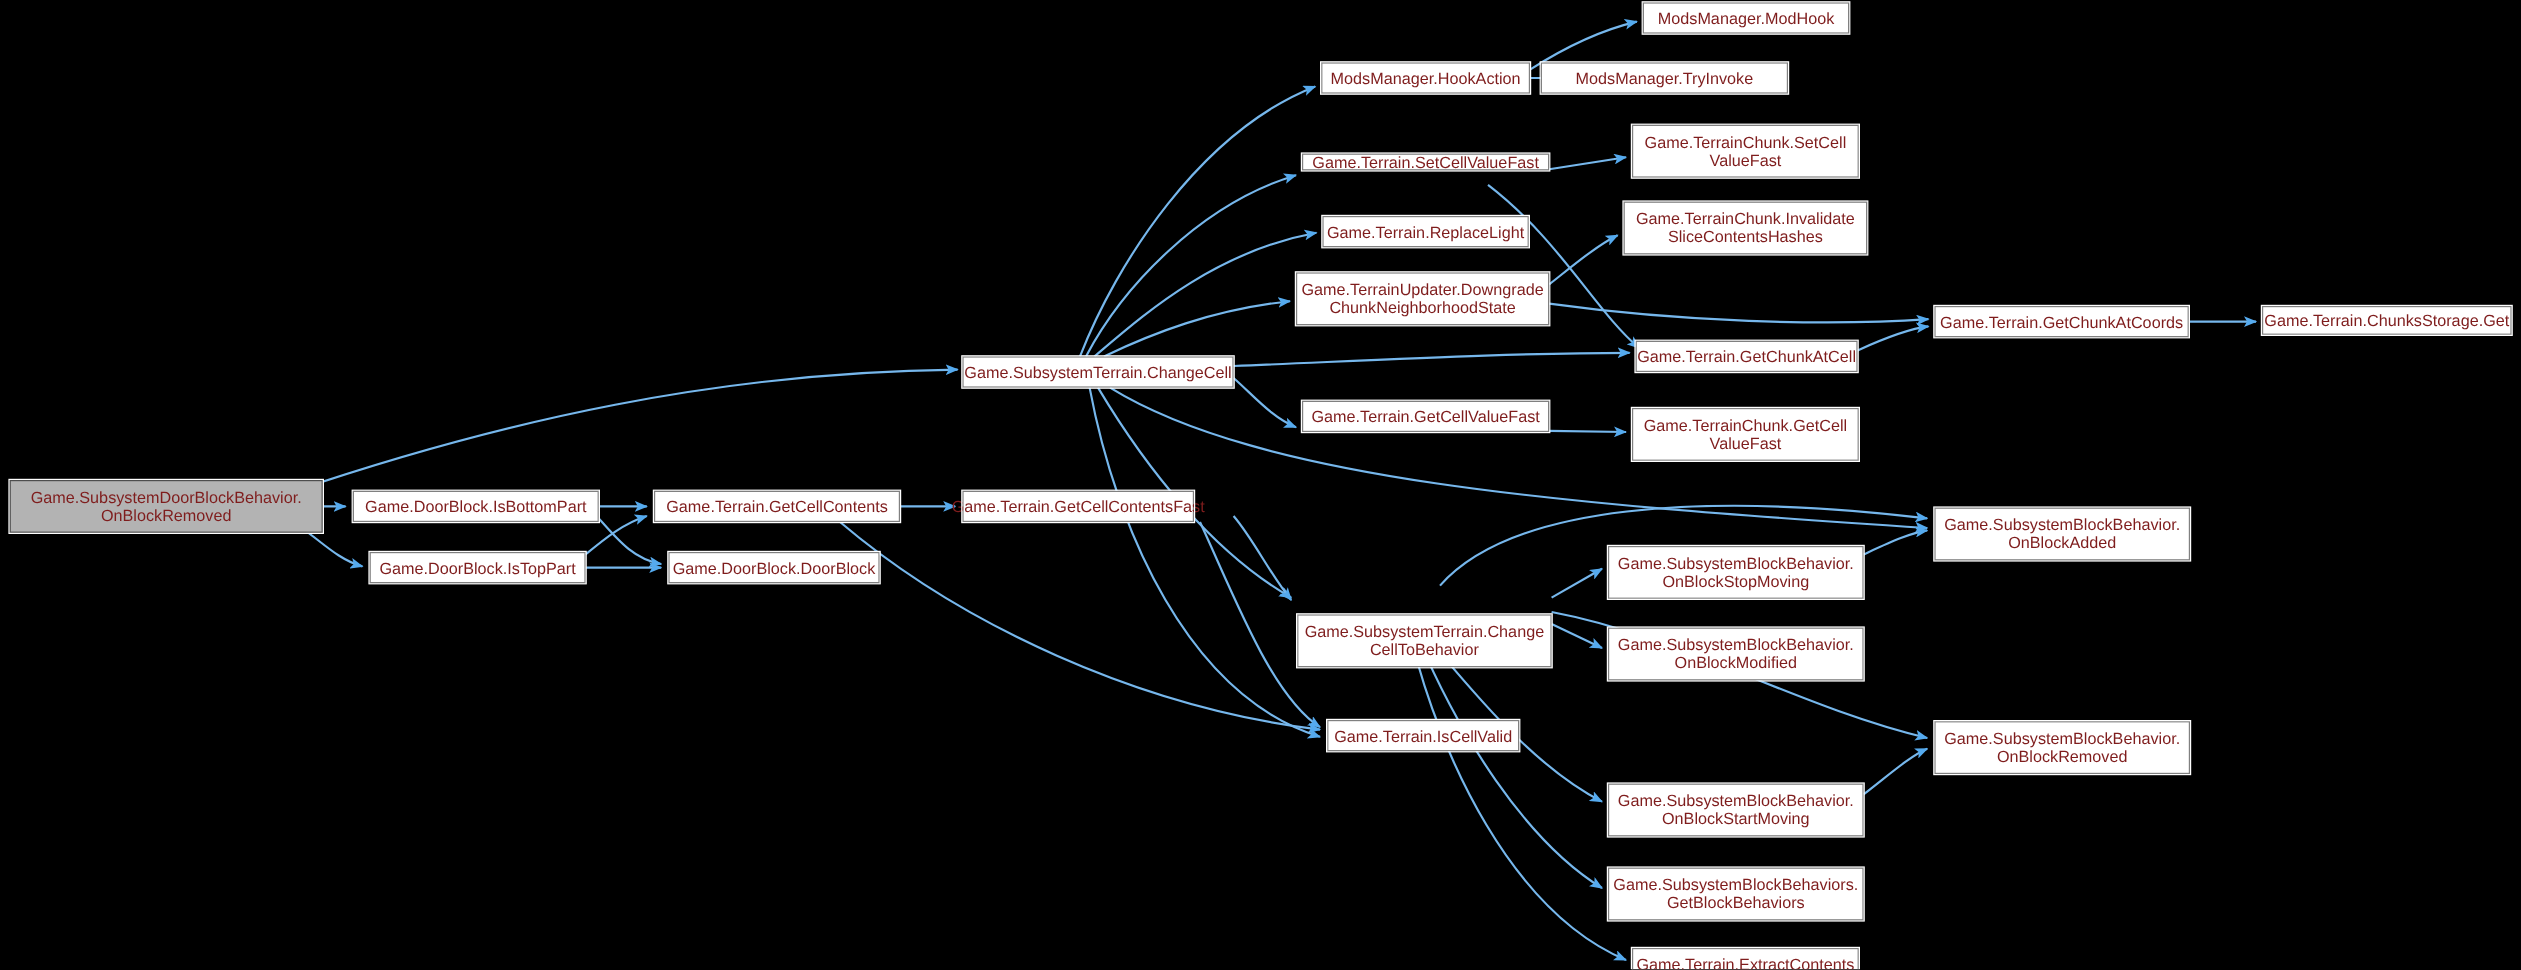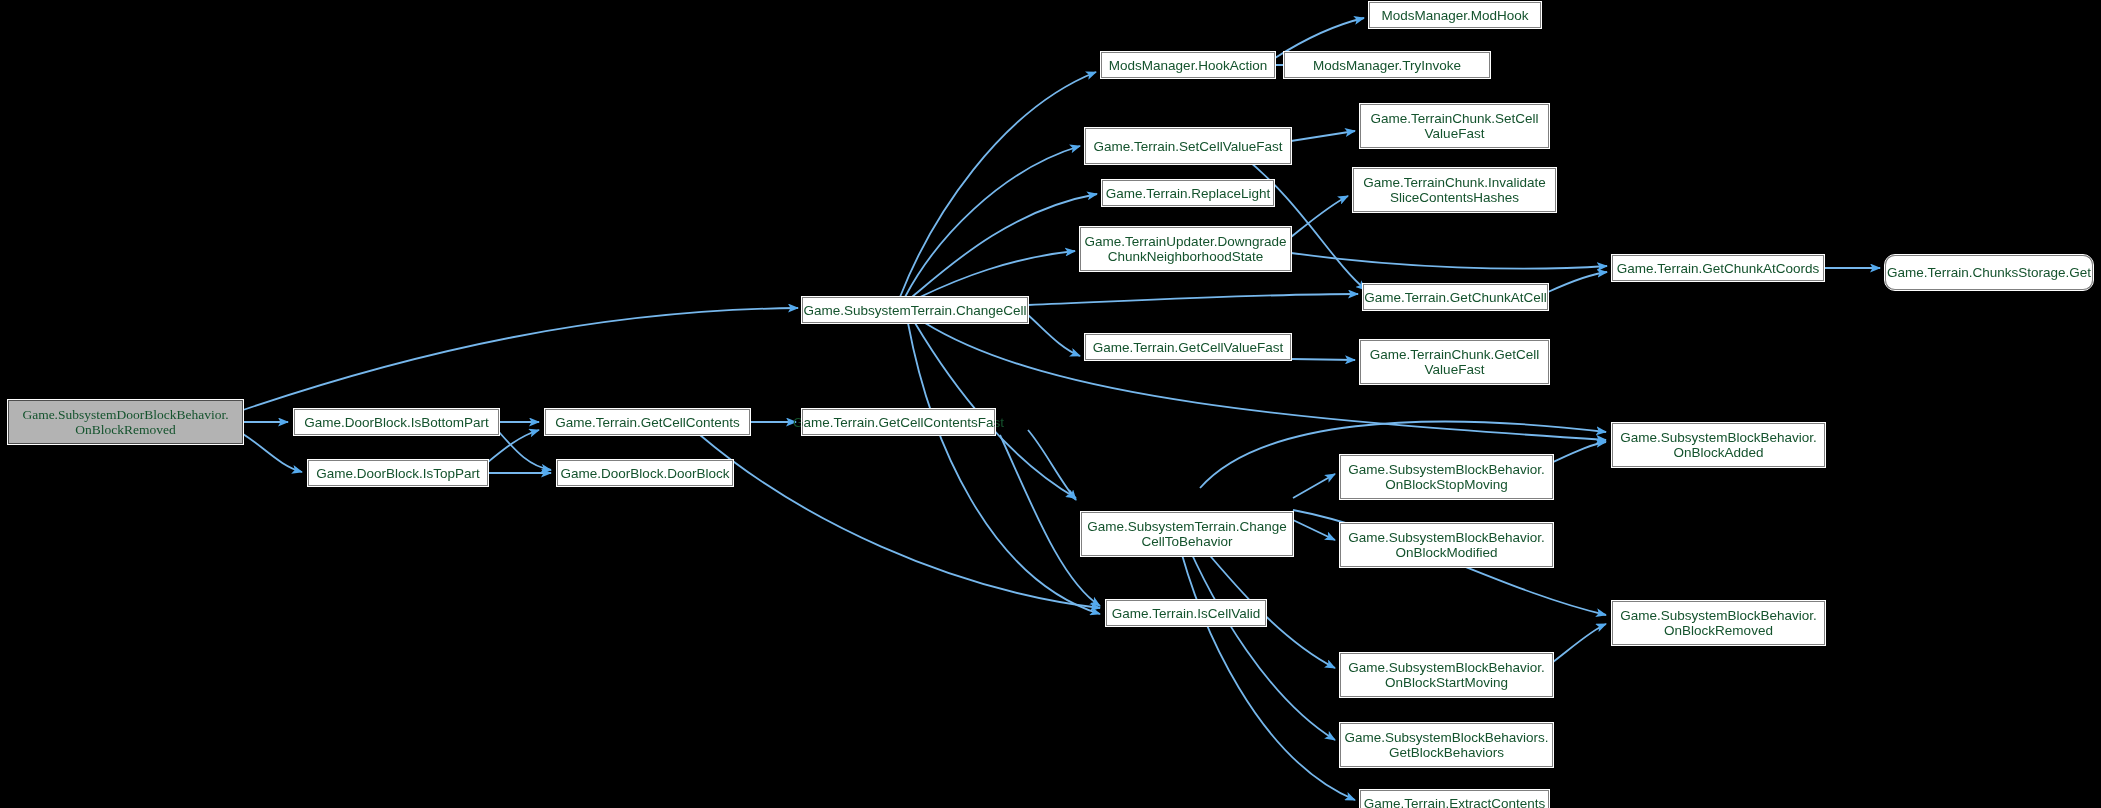--- a/index.html
+++ b/index.html
@@ -2,21 +2,21 @@
 <html><head>
 <meta charset="utf-8">
 <style>
   html,body{margin:0;padding:0;background:#000;}
   #graph{position:relative;width:2101px;height:808px;background:#000;overflow:hidden;
          font-family:"Liberation Sans","DejaVu Sans",sans-serif;}
   #edges{position:absolute;left:0;top:0;width:2101px;height:808px;}
   .node{position:absolute;box-sizing:border-box;background:#ffffff;
         border:1px solid #808080;outline:1px solid #ffffff;
         display:flex;align-items:center;justify-content:center;text-align:center;
-        color:#14532d;font-size:13.5px;line-height:15px;letter-spacing:0px;
+        color:#7f1d1d;font-size:13.5px;line-height:15px;letter-spacing:0px;
         white-space:pre-line;padding:0 21px;}
   .node.current{background:#b3b3b3;border:1px solid #4d4d4d;}
 </style>
 </head>
 <body>
 
 <div id="graph">
   <svg id="edges" viewBox="0 0 2101 808" xmlns="http://www.w3.org/2000/svg">
     <defs>
       <marker id="ah" markerWidth="11" markerHeight="9" refX="10" refY="4.5" orient="auto" markerUnits="userSpaceOnUse">
@@ -58,48 +58,48 @@
         <path d="M 1182 532 C 1215 610, 1270 700, 1335 740" fill="none" stroke="#76b7ec" stroke-width="1.8" marker-end="url(#ah)"></path>
         <path d="M 1176 532 C 1200 630, 1260 760, 1355 800" fill="none" stroke="#76b7ec" stroke-width="1.8" marker-end="url(#ah)"></path>
         <path d="M 1293 510 C 1400 530, 1500 590, 1606 615" fill="none" stroke="#76b7ec" stroke-width="1.8" marker-end="url(#ah)"></path>
         <path d="M 1553 462 C 1575 452, 1592 444, 1606 442" fill="none" stroke="#76b7ec" stroke-width="1.8" marker-end="url(#ah)"></path>
         <path d="M 1553 662 C 1575 645, 1592 630, 1606 624" fill="none" stroke="#76b7ec" stroke-width="1.8" marker-end="url(#ah)"></path>
         <path d="M 1028 430 C 1045 450, 1058 478, 1076 500" fill="none" stroke="#76b7ec" stroke-width="1.8" marker-end="url(#ah)"></path>
         <path d="M 1000 435 C 1030 500, 1060 580, 1100 606" fill="none" stroke="#76b7ec" stroke-width="1.8" marker-end="url(#ah)"></path>
       </g>
   </svg>
   <div id="node-layer">
-      <div class="node current" style="left: 8px; top: 400px; width: 235px; height: 44px; font-family: Liberation Serif, serif;">Game.SubsystemDoorBlockBehavior.
+      <div class="node current" style="left: 8px; top: 400px; width: 261px; height: 44px;">Game.SubsystemDoorBlockBehavior.
 OnBlockRemoved</div>
       <div class="node" style="left: 294px; top: 409px; width: 205px; height: 26px;">Game.DoorBlock.IsBottomPart</div>
       <div class="node" style="left: 308px; top: 460px; width: 180px; height: 26px;">Game.DoorBlock.IsTopPart</div>
       <div class="node" style="left: 545px; top: 409px; width: 205px; height: 26px;">Game.Terrain.GetCellContents</div>
       <div class="node" style="left: 557px; top: 460px; width: 176px; height: 26px;">Game.DoorBlock.DoorBlock</div>
       <div class="node" style="left: 802px; top: 297px; width: 226px; height: 26px;">Game.SubsystemTerrain.ChangeCell</div>
       <div class="node" style="left: 802px; top: 409px; width: 193px; height: 26px;">Game.Terrain.GetCellContentsFast</div>
       <div class="node" style="left: 1081px; top: 512px; width: 212px; height: 44px;">Game.SubsystemTerrain.Change
 CellToBehavior</div>
       <div class="node" style="left: 1106px; top: 600px; width: 160px; height: 26px;">Game.Terrain.IsCellValid</div>
       <div class="node" style="left: 1101px; top: 52px; width: 174px; height: 26px;">ModsManager.HookAction</div>
-      <div class="node" style="left: 1085px; top: 128px; width: 206px; height: 36px;">Game.Terrain.SetCellValueFast</div>
+      <div class="node" style="left: 1085px; top: 128px; width: 206px; height: 14px;">Game.Terrain.SetCellValueFast</div>
       <div class="node" style="left: 1102px; top: 180px; width: 172px; height: 26px;">Game.Terrain.ReplaceLight</div>
       <div class="node" style="left: 1080px; top: 227px; width: 211px; height: 44px;">Game.TerrainUpdater.Downgrade
 ChunkNeighborhoodState</div>
       <div class="node" style="left: 1085px; top: 334px; width: 206px; height: 26px;">Game.Terrain.GetCellValueFast</div>
       <div class="node" style="left: 1369px; top: 2px; width: 172px; height: 26px;">ModsManager.ModHook</div>
       <div class="node" style="left: 1284px; top: 52px; width: 206px; height: 26px; text-align: center;">ModsManager.TryInvoke</div>
       <div class="node" style="left: 1360px; top: 104px; width: 189px; height: 44px;">Game.TerrainChunk.SetCell
 ValueFast</div>
       <div class="node" style="left: 1353px; top: 168px; width: 203px; height: 44px;">Game.TerrainChunk.Invalidate
 SliceContentsHashes</div>
       <div class="node" style="left: 1363px; top: 284px; width: 185px; height: 26px;">Game.Terrain.GetChunkAtCell</div>
       <div class="node" style="left: 1360px; top: 340px; width: 189px; height: 44px; text-align: center;">Game.TerrainChunk.GetCell
 ValueFast</div>
       <div class="node" style="left: 1612px; top: 255px; width: 212px; height: 26px;">Game.Terrain.GetChunkAtCoords</div>
-      <div class="node" style="left: 1885px; top: 255px; width: 208px; height: 35px; border-radius: 10px;">Game.Terrain.ChunksStorage.Get</div>
+      <div class="node" style="left: 1885px; top: 255px; width: 208px; height: 24px;">Game.Terrain.ChunksStorage.Get</div>
       <div class="node" style="left: 1612px; top: 423px; width: 213px; height: 44px;">Game.SubsystemBlockBehavior.
 OnBlockAdded</div>
       <div class="node" style="left: 1340px; top: 455px; width: 213px; height: 44px;">Game.SubsystemBlockBehavior.
 OnBlockStopMoving</div>
       <div class="node" style="left: 1340px; top: 523px; width: 213px; height: 44px;">Game.SubsystemBlockBehavior.
 OnBlockModified</div>
       <div class="node" style="left: 1612px; top: 601px; width: 213px; height: 44px;">Game.SubsystemBlockBehavior.
 OnBlockRemoved</div>
       <div class="node" style="left: 1340px; top: 653px; width: 213px; height: 44px;">Game.SubsystemBlockBehavior.
 OnBlockStartMoving</div>

